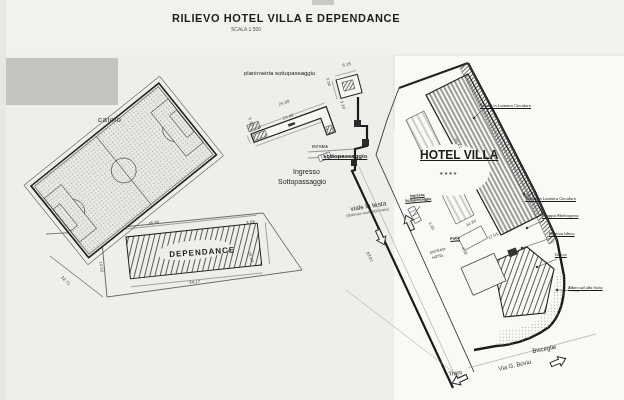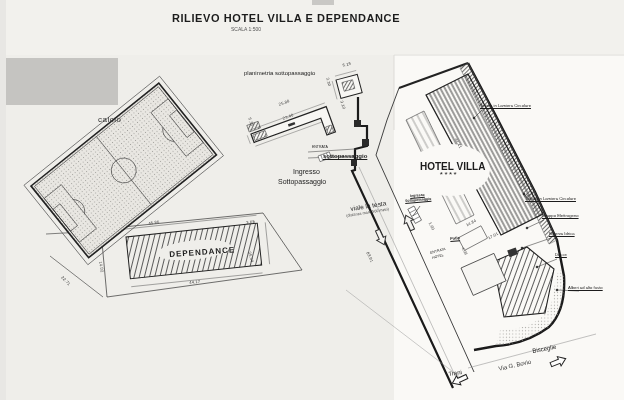--- a/index.html
+++ b/index.html
@@ -178,21 +178,21 @@
     </g>
   </g>
 </svg>
 
 <div class="lbl ctr" style="left:140px;top:13px;width:280px;font-size:11px;font-weight:bold;letter-spacing:.6px;">RILIEVO HOTEL VILLA  E DEPENDANCE</div>
 <div class="lbl ctr" style="left:200px;top:27px;width:80px;font-size:5px;color:#555;">SCALA 1:500</div>
 
 <div class="lbl" style="left:238px;top:70px;font-size:6px;">planimetria sottopassaggio</div>
 <div class="lbl" style="left:92px;top:116px;font-size:8px;color:#333;letter-spacing:.5px;">calcio</div>
 <div class="lbl" style="left:163px;top:251px;font-size:8px;font-weight:bold;letter-spacing:1px;transform:rotate(-4deg);">DEPENDANCE</div>
-<div class="lbl ctr" style="left:414px;top:162px;width:58px;font-size:10px;font-weight:bold;">HOTEL VILLA</div>
+<div class="lbl ctr" style="left:414px;top:149px;width:58px;font-size:12px;font-weight:bold;text-decoration:underline;">HOTEL VILLA</div>
 <div class="lbl ctr" style="left:414px;top:171px;width:58px;font-size:8px;letter-spacing:1.5px;">****</div>
 
 <div class="lbl" style="left:306px;top:146px;font-size:3.5px;">ENTRATA</div>
 <div class="lbl u" style="left:317px;top:153px;font-size:6px;font-weight:bold;">sottopassaggio</div>
 <div class="lbl" style="left:287px;top:168px;font-size:7px;">Ingresso</div>
 <div class="lbl" style="left:272px;top:178px;font-size:7px;">Sottopassaggio</div>
 
 <div class="lbl" style="left:344px;top:206px;font-size:6.5px;transform:rotate(-9deg);">viale la testa</div>
 <div class="lbl" style="left:340px;top:214px;font-size:3.8px;color:#444;transform:rotate(-9deg);">(distanza mare 500 metri)</div>
 

